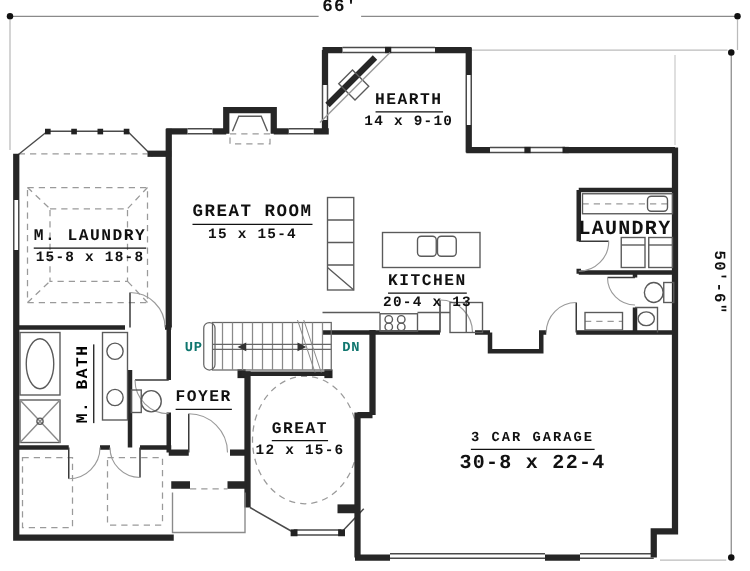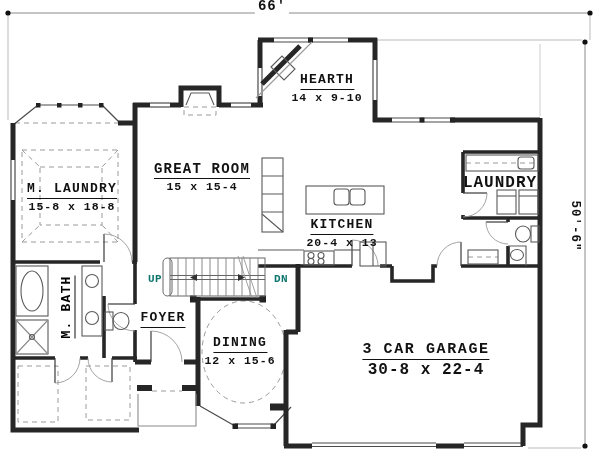--- a/index.html
+++ b/index.html
@@ -11,21 +11,21 @@
   .room-label{
     position:absolute;transform:translateX(-50%);text-align:center;
     color:#111;white-space:nowrap;line-height:1.15;z-index:3;
   }
   .rname{
     display:inline-block;font-weight:700;font-size:13px;letter-spacing:1.2px;
     border-bottom:1.6px solid #111;padding-bottom:1px;
   }
   .rname.nl{border-bottom:none;}
   .rdims{display:block;font-weight:700;font-size:11.5px;letter-spacing:1px;margin-top:1px;}
-  .big .rname{font-size:15px;letter-spacing:1.6px;}
+  .big .rname{font-size:11px;letter-spacing:1.6px;}
   .small .rname{font-size:16px;letter-spacing:1px;}
   .stair-label{
     position:absolute;transform:translateX(-50%);font-weight:700;font-size:11px;
     color:#0f766e;letter-spacing:0.5px;z-index:3;
   }
   .dim-label{
     position:absolute;transform:translateX(-50%);font-weight:700;font-size:14px;
     color:#111;letter-spacing:1px;background:#fff;padding:0 3px;z-index:3;
   }
   .dim-label.vert{
@@ -274,21 +274,21 @@
   <div class="room-label" style="left:342px;top:215px;">
     <span class="rname">KITCHEN</span>
     <span class="rdims">20-4 x 13</span>
   </div>
 
   <div class="room-label" style="left:163px;top:308px;">
     <span class="rname">FOYER</span>
   </div>
 
   <div class="room-label" style="left:240px;top:333px;">
-    <span class="rname">DINING</span>
+    <span class="rname">GREAT</span>
     <span class="rdims">12 x 15-6</span>
   </div>
 
   <div class="room-label big" style="left:426px;top:340px;">
     <span class="rname">3 CAR GARAGE</span>
     <span class="rdims" style="font-size:16px;">30-8 x 22-4</span>
   </div>
 
   <div class="stair-label" style="left:155px;top:273px;">UP</div>
   <div class="stair-label" style="left:281px;top:273px;">DN</div>

